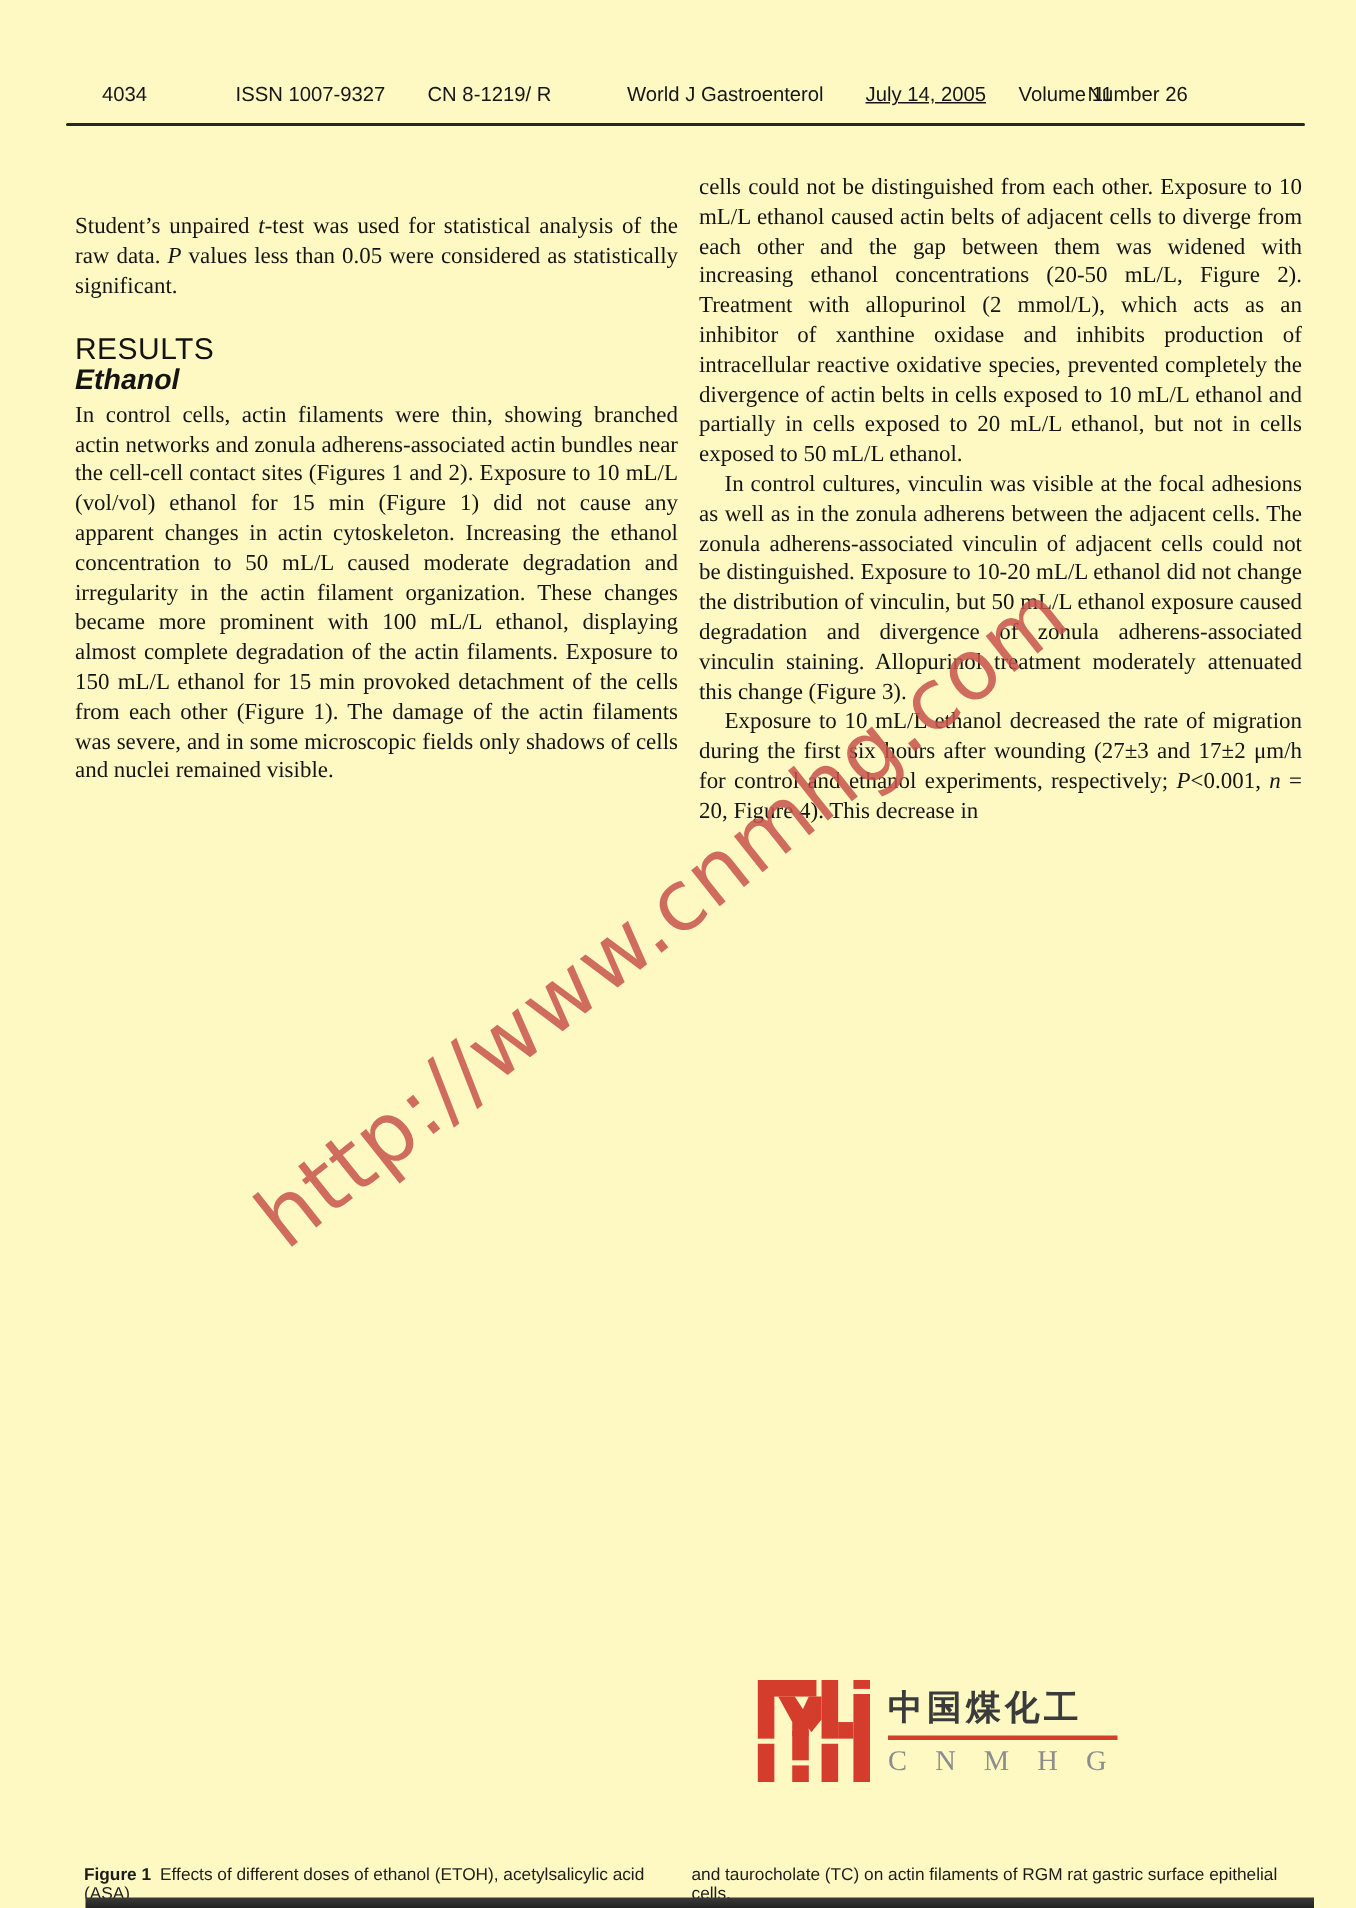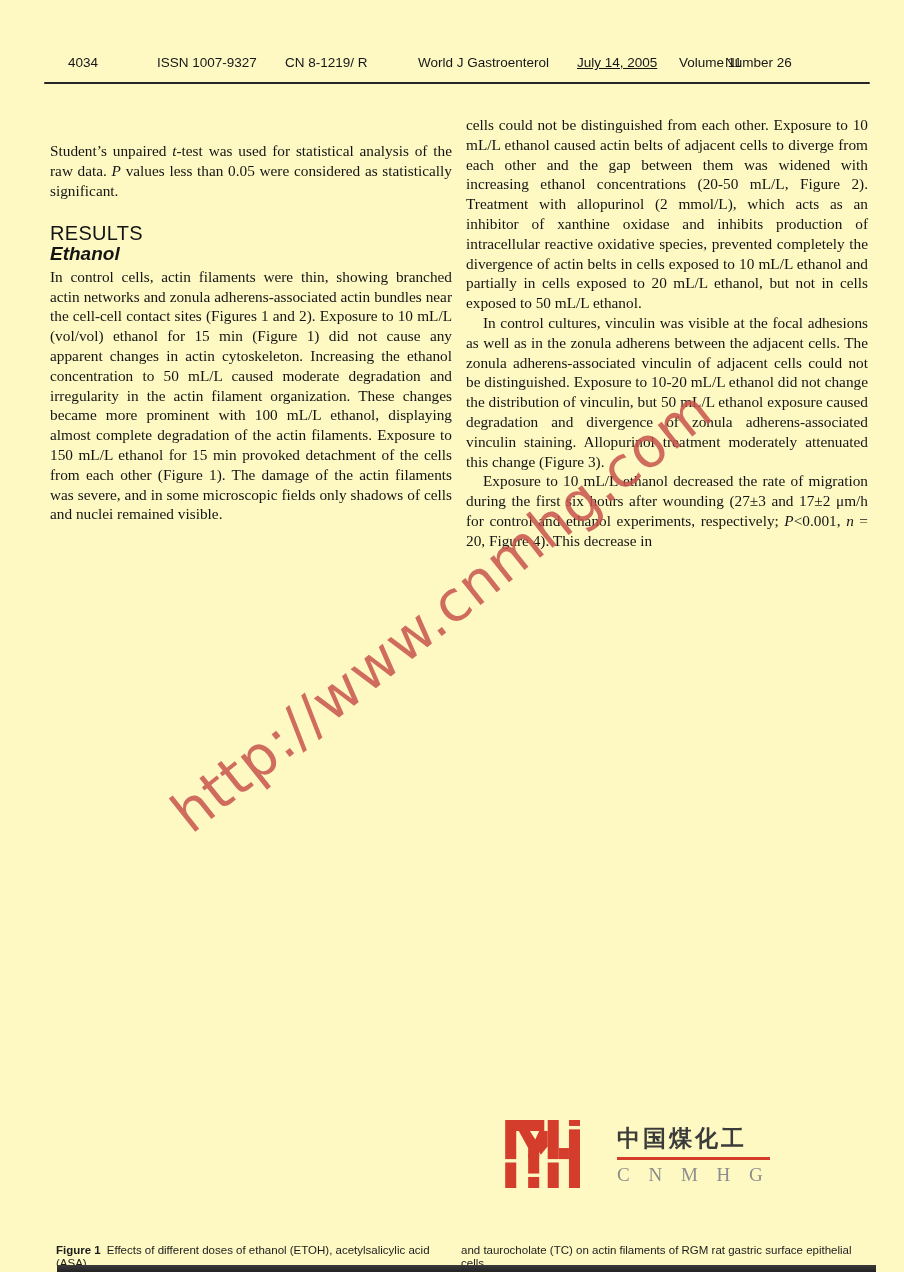--- a/index.html
+++ b/index.html
@@ -37,21 +37,21 @@
     font-size:20px;letter-spacing:.3px;line-height:22px;}
   .ethanol-h{font-family:"Liberation Sans", sans-serif;font-weight:700;font-style:italic;
     font-size:19px;line-height:20px;margin-bottom:3px;}
   
   .watermark{position:absolute;left:200px;top:780px;height:66px;
     transform-origin:0 100%;transform:rotate(-38.5deg);
     font-family:"DejaVu Sans", sans-serif;font-size:56px;line-height:66px;
     color:rgba(200,84,76,.85);letter-spacing:1px;white-space:nowrap;
     pointer-events:none;}
   
-  .logo{position:absolute;left:502px;top:1120px;display:flex;align-items:center;gap:27px;justify-content:space-between;}
+  .logo{position:absolute;left:502px;top:1120px;display:flex;align-items:center;gap:2px;justify-content:space-between;}
   .logo-mark{width:88px;height:68px;display:block;}
   .logo-cn{font-family:"DejaVu Sans", sans-serif;font-size:23px;font-weight:600;
     color:#3b3b3b;letter-spacing:3px;white-space:nowrap;}
   .logo-rule{height:3px;background:#d43c2c;margin:3px 0 4px;}
   .logo-latin{font-family:Liberation Serif, serif;font-size:19px;color:#8d8d8d;
     letter-spacing:7px;white-space:nowrap;}
   
   .caption{position:absolute;top:1244px;left:0;width:904px;
     font-family:"Liberation Sans", sans-serif;font-size:11.5px;line-height:13px;color:#1c1c1c;}
   .cap-left{position:absolute;left:56px;width:402px;}

